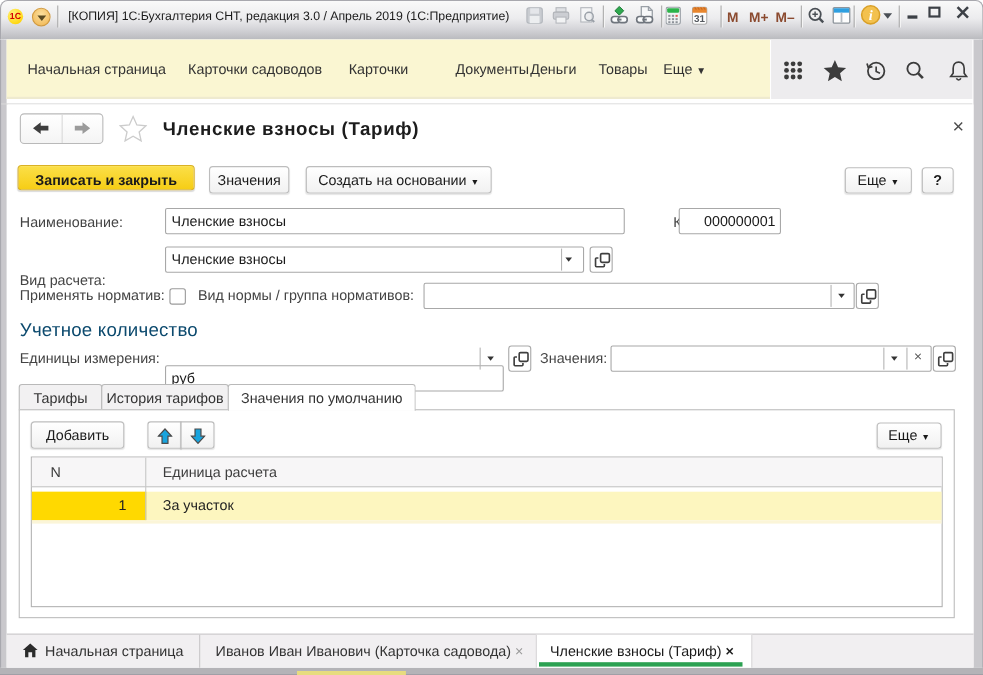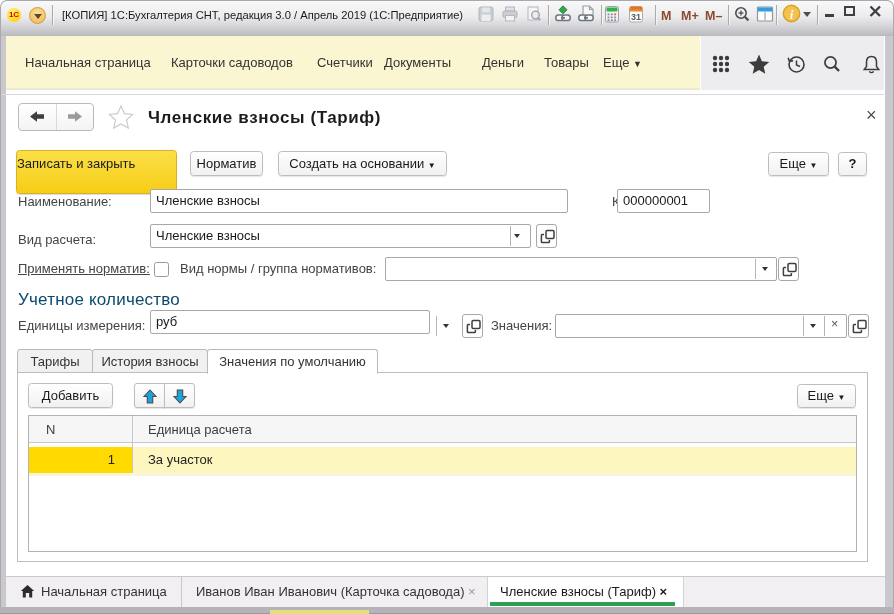--- a/index.html
+++ b/index.html
@@ -33,23 +33,23 @@
 
 #work { left:7px; top:95px; width:878px; height:481px; background:#fff; }
 #wsline { left:1px; top:94px; width:883px; height:1px; background:#d8d8d8; }
 
 #navbtns { left:18px; top:103px; width:76px; height:28px; background:linear-gradient(#fff,#f4f4f4); border:1px solid #b9b9b9; border-radius:4px; }
 #navbtns .d { position:absolute; left:37px; top:0px; width:1px; height:26px; background:#d9d9d9; }
 #formTitle { left:148px; top:108px; font-size:17px; font-weight:bold; color:#1c1c1c; letter-spacing:0.6px; }
 #formClose { left:866px; top:105px; font-size:18px; color:#4c4c4c; }
 
 .btn { border:1px solid #bdbdbd; border-radius:3.5px; background:linear-gradient(#ffffff,#f1f1f1); font-size:13px; color:#1a1a1a; text-align:center; box-shadow:0 1px 1px rgba(0,0,0,0.10); }
-#btnMain { left:16px; top:150px; width:161px; height:44px; line-height:25px;
+#btnMain { left:16px; top:150px; width:161px; height:23px; line-height:25px;
   background:linear-gradient(#fbdf48,#f8d222 75%,#f6cd15); border:1px solid #d9b125; box-shadow:0 1px 1px rgba(0,0,0,0.15); border-radius:3.5px;
-  font-weight:normal; font-size:13px; text-align:left; color:#1a1a1a;}
+  font-weight:bold; font-size:13px; text-align:center; color:#1a1a1a;}
 
 .lbl { font-size:13px; color:#444; }
 .inp { border:1px solid #a8a8a8; border-radius:2px; background:#fff; font-size:13px; color:#1a1a1a; }
 .cdiv { width:1px; background:#b5b5b5; }
 .carw { width:0; height:0; border:3.5px solid transparent; border-top:4.5px solid #333; }
 .obtn { width:21px; border:1px solid #a8a8a8; border-radius:3px; background:#fff; }
 
 #greenHdr { left:18px; top:290px; font-size:17px; color:#0c4a6e; letter-spacing:0.2px; }
 
 .tab { top:349px; height:24px; background:#f2f1f2; border:1px solid #b9b9b9; border-radius:3px 3px 0 0;
@@ -152,22 +152,22 @@
 <div class="abs tbsep" style="left:817px;"></div>
 <div class="abs" style="left:825px; top:14px; width:9px; height:2.6px; background:#3c4046;"></div>
 <div class="abs" style="left:844px; top:6px; width:11px; height:10px; border:2.2px solid #3c4046;"></div>
 <div class="abs ticon" style="left:868px; top:4px;"><svg width="15" height="15">
       <path d="M2.5 2.5 L12 12 M12 2.5 L2.5 12" stroke="#3c4046" stroke-width="2.3"></path>
     </svg></div>
 <div class="abs" id="menubar"></div>
 <div class="abs" id="menuRight"></div>
 <div class="abs mitem" style="left:25px;">Начальная страница</div>
 <div class="abs mitem" style="left:171px;text-align:right;">Карточки садоводов</div>
-<div class="abs mitem" style="left:317px;">Счетчики</div>
-<div class="abs mitem" style="left:384px;">Документы</div>
+<div class="abs mitem" style="left:317px;">Карточки</div>
+<div class="abs mitem" style="left:414px;">Документы</div>
 <div class="abs mitem" style="left:482px;">Деньги</div>
 <div class="abs mitem" style="left:544px;">Товары</div>
 <div class="abs mitem" style="left:603px;">Еще <span style="font-size:9px;">▼</span></div>
 <div class="abs micon" style="left:712px;"><svg width="18" height="18">
       <g fill="#3c3c3c">
         <circle cx="3" cy="3" r="2.2"></circle>
         <circle cx="9" cy="3" r="2.2"></circle>
         <circle cx="15" cy="3" r="2.2"></circle>
         <circle cx="3" cy="9" r="2.2"></circle>
         <circle cx="9" cy="9" r="2.2"></circle>
@@ -204,73 +204,73 @@
     </svg></div>
 <div class="abs" style="left:66px; top:109px;"><svg width="18" height="15">
       <path d="M16 7.5 L9 2.2 L9 5.3 L2 5.3 L2 9.7 L9 9.7 L9 12.8 Z" fill="#9b9b9b"></path>
     </svg></div>
 <div class="abs" style="left:108px; top:104px;"><svg width="26" height="25">
       <path d="M13 2 L16.4 9.6 L24.7 10.4 L18.5 16 L20.3 24.1 L13 19.9 L5.7 24.1 L7.5 16 L1.3 10.4 L9.6 9.6 Z" fill="#fff" stroke="#cccccc" stroke-width="1.2"></path>
     </svg></div>
 <div class="abs" id="formTitle">Членские взносы (Тариф)</div>
 <div class="abs" id="formClose">×</div>
 <div class="abs" id="btnMain">Записать и закрыть</div>
-<div class="abs btn" style="left:190px; top:151px; width:73px; height:25px; line-height:23px;">Норматив</div>
+<div class="abs btn" style="left:190px; top:151px; width:73px; height:25px; line-height:23px;">Значения</div>
 <div class="abs btn" style="left:278px; top:151px; width:169px; height:25px; line-height:23px;">Создать на основании <span style="font-size:8px;">▼</span></div>
 <div class="abs btn" style="left:768px; top:152px; width:61px; height:24px; line-height:22px;">Еще <span style="font-size:8px;">▼</span></div>
 <div class="abs btn" style="left:838px; top:152px; width:29px; height:24px; line-height:22px; font-weight:bold;">?</div>
 
 <div class="abs lbl" style="left:18px; top:194px;">Наименование:</div>
 <div class="abs inp" style="left:150px; top:189px; width:418px; height:24px; line-height:22px; padding-left:5px;">Членские взносы</div>
 <div class="abs lbl" style="left:612px; top:194px;">Код:</div>
-<div class="abs inp" style="left:617px; top:189px; width:93px; height:24px; line-height:22px; padding-left:5px;">000000001</div>
-
-<div class="abs lbl" style="left:18px; top:232px;">Вид расчета:</div>
+<div class="abs inp" style="left:617px; top:189px; width:93px; height:24px; line-height:22px; padding-left:22px;">000000001</div>
+
+<div class="abs lbl" style="left:18px; top:247px;">Вид расчета:</div>
 <div class="abs inp" style="left:150px; top:224px; width:381px; height:24px; line-height:22px; padding-left:5px;">Членские взносы</div>
 <div class="abs cdiv" style="left:510px; top:226px; height:20px;"></div>
 <div class="abs carw" style="left:514px; top:234px;"></div>
 <div class="abs obtn" style="left:536px; top:224px; height:24px;"><svg width="19" height="22" style="margin-left:2px; margin-top:2px;">
       <path d="M5 7.5 h-1.8 a0.8 0.8 0 0 0 -0.8 0.8 v6.4 a0.8 0.8 0 0 0 0.8 0.8 h6.4 a0.8 0.8 0 0 0 0.8 -0.8 v-1.8" fill="none" stroke="#3f3f3f" stroke-width="1.5"></path>
       <rect x="7" y="3.5" width="8" height="8" rx="1.2" fill="#fff" stroke="#3f3f3f" stroke-width="1.5"></rect>
     </svg></div>
 
-<div class="abs lbl" style="left:18px; top:261px;text-decoration:underline;">Применять норматив:</div>
+<div class="abs lbl" style="left:18px; top:261px;">Применять норматив:</div>
 <div class="abs inp" style="left:154px; top:262px; width:15px; height:15px; border-color:#9a9a9a; border-radius:2.5px;"></div>
 <div class="abs lbl" style="left:180px; top:261px;">Вид нормы / группа нормативов:</div>
 <div class="abs inp" style="left:385px; top:257px; width:392px; height:24px;"></div>
 <div class="abs cdiv" style="left:755px; top:259px; height:20px;"></div>
 <div class="abs carw" style="left:762px; top:267px;"></div>
 <div class="abs obtn" style="left:778px; top:257px; height:24px;"><svg width="19" height="22" style="margin-left:2px; margin-top:2px;">
       <path d="M5 7.5 h-1.8 a0.8 0.8 0 0 0 -0.8 0.8 v6.4 a0.8 0.8 0 0 0 0.8 0.8 h6.4 a0.8 0.8 0 0 0 0.8 -0.8 v-1.8" fill="none" stroke="#3f3f3f" stroke-width="1.5"></path>
       <rect x="7" y="3.5" width="8" height="8" rx="1.2" fill="#fff" stroke="#3f3f3f" stroke-width="1.5"></rect>
     </svg></div>
 
 <div class="abs" id="greenHdr">Учетное количество</div>
 
 <div class="abs lbl" style="left:18px; top:318px;">Единицы измерения:</div>
-<div class="abs inp" style="left:150px; top:310px; width:280px; height:24px; line-height:22px; padding-left:5px;">руб</div>
+<div class="abs inp" style="left:150px; top:332px; width:308px; height:24px; line-height:22px; padding-left:5px;">руб</div>
 <div class="abs cdiv" style="left:436px; top:316px; height:20px;"></div>
 <div class="abs carw" style="left:443px; top:324px;"></div>
 <div class="abs obtn" style="left:462px; top:314px; height:24px;"><svg width="19" height="22" style="margin-left:2px; margin-top:2px;">
       <path d="M5 7.5 h-1.8 a0.8 0.8 0 0 0 -0.8 0.8 v6.4 a0.8 0.8 0 0 0 0.8 0.8 h6.4 a0.8 0.8 0 0 0 0.8 -0.8 v-1.8" fill="none" stroke="#3f3f3f" stroke-width="1.5"></path>
       <rect x="7" y="3.5" width="8" height="8" rx="1.2" fill="#fff" stroke="#3f3f3f" stroke-width="1.5"></rect>
     </svg></div>
 <div class="abs lbl" style="left:491px; top:318px;">Значения:</div>
 <div class="abs inp" style="left:555px; top:314px; width:292px; height:24px;"></div>
 <div class="abs cdiv" style="left:803px; top:316px; height:20px;"></div>
 <div class="abs carw" style="left:810px; top:324px;"></div>
 <div class="abs cdiv" style="left:824px; top:316px; height:20px;"></div>
 <div class="abs" style="left:831px; top:317px; font-size:12.5px; color:#555;">×</div>
 <div class="abs obtn" style="left:848px; top:314px; height:24px;"><svg width="19" height="22" style="margin-left:2px; margin-top:2px;">
       <path d="M5 7.5 h-1.8 a0.8 0.8 0 0 0 -0.8 0.8 v6.4 a0.8 0.8 0 0 0 0.8 0.8 h6.4 a0.8 0.8 0 0 0 0.8 -0.8 v-1.8" fill="none" stroke="#3f3f3f" stroke-width="1.5"></path>
       <rect x="7" y="3.5" width="8" height="8" rx="1.2" fill="#fff" stroke="#3f3f3f" stroke-width="1.5"></rect>
     </svg></div>
 
 <div class="abs tab" style="left:17px; width:76px;">Тарифы</div>
-<div class="abs tab" style="left:92px; width:116px;">История взносы</div>
+<div class="abs tab" style="left:92px; width:116px;">История тарифов</div>
 <div class="abs tab" style="left:207px; width:171px; background:#fff; border-bottom:1px solid #fff; z-index:3; height:25px;">Значения по умолчанию</div>
 <div class="abs" id="tabPanel"></div>
 
 <div class="abs btn" style="left:28px; top:383px; width:85px; height:25px; line-height:23px;">Добавить</div>
 <div class="abs btn" style="left:134px; top:383px; width:31px; height:25px; border-radius:3px 0 0 3px;"><svg width="14" height="15" style="margin-top:5px;">
       <path d="M7 1 L13 7.5 L9.7 7.5 L9.7 14 L4.3 14 L4.3 7.5 L1 7.5 Z" fill="#18a4de" stroke="#4a4a4a" stroke-width="1.1"></path>
     </svg></div>
 <div class="abs btn" style="left:164px; top:383px; width:31px; height:25px; border-radius:0 3px 3px 0;"><svg width="14" height="15" style="margin-top:5px;">
       <path d="M7 14 L13 7.5 L9.7 7.5 L9.7 1 L4.3 1 L4.3 7.5 L1 7.5 Z" fill="#18a4de" stroke="#4a4a4a" stroke-width="1.1"></path>
     </svg></div>

